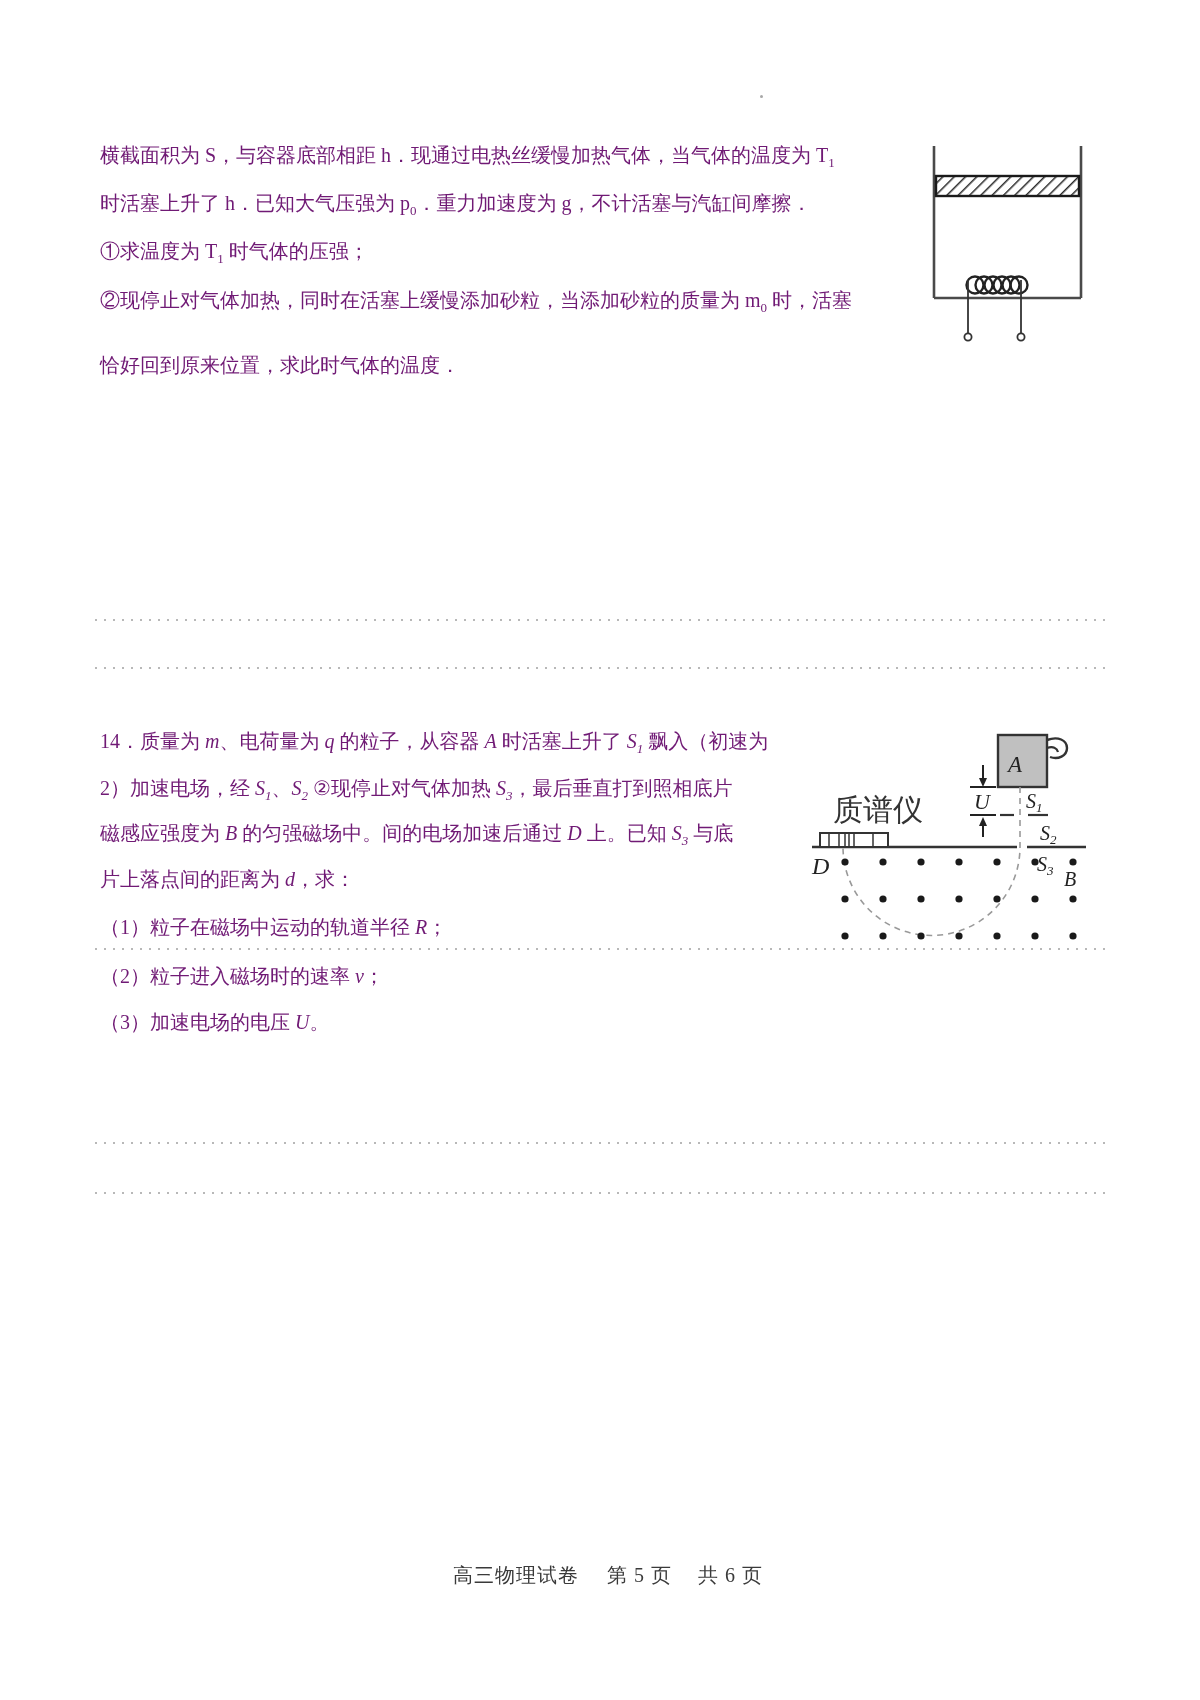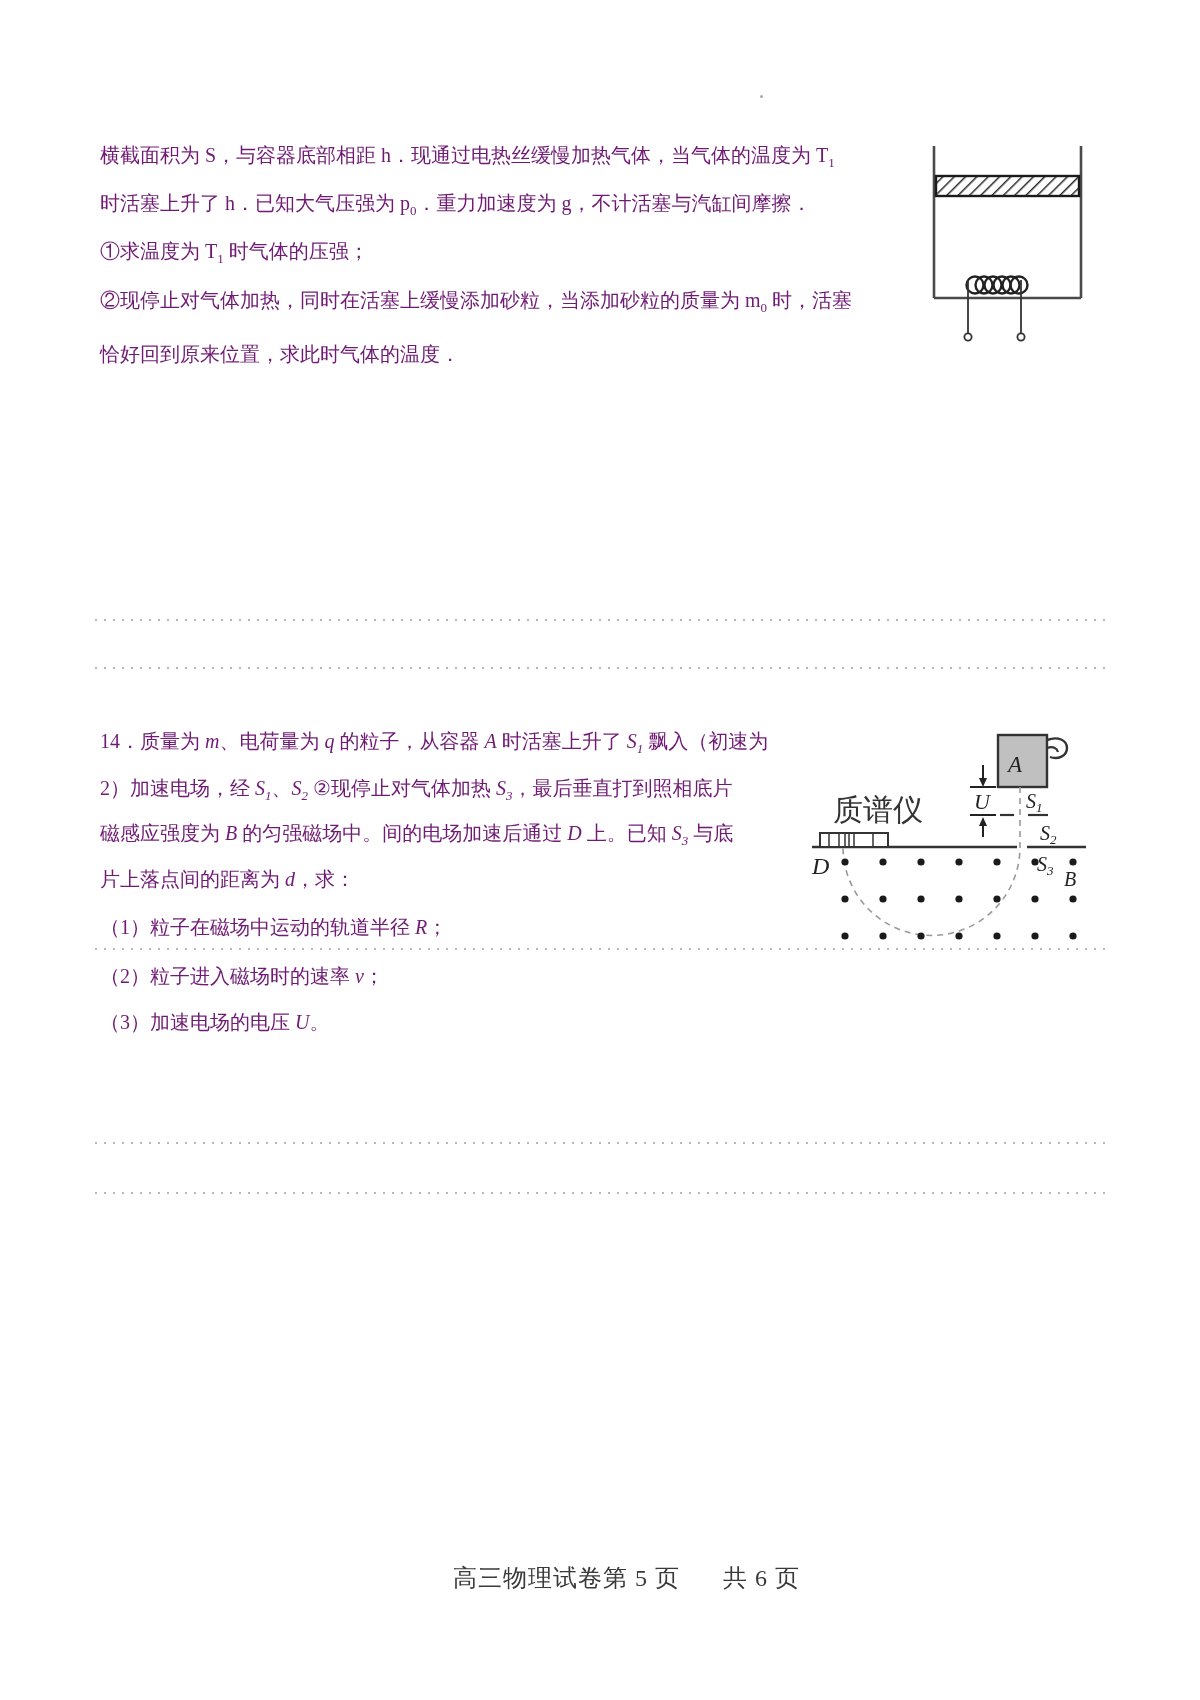--- a/index.html
+++ b/index.html
@@ -18,39 +18,39 @@
   .dotline{position:absolute;left:95px;width:1012px;height:2px;
            background-image:repeating-linear-gradient(to right,#b8b8b8 0 2px,transparent 2px 9px)}
 
   
   .fig{position:absolute}
   .flabel{font-family:"Liberation Serif","DejaVu Serif",serif;font-style:italic;fill:#222222}
   .fsub{font-size:13px}
   .ftitle{font-family:"Liberation Serif","DejaVu Serif",serif;font-style:normal;fill:#333333;font-size:30px}
 
   
-  .footer{position:absolute;top:1562px;left:453px;display:flex;font-size:24px;color:#3a3a3a;letter-spacing:1px}
-  .footer .gap1{}
-  .footer .gap2{margin-left:43px}
+  .footer{position:absolute;top:1562px;left:453px;display:flex;font-size:20px;color:#3a3a3a;letter-spacing:1px}
+  .footer .gap1{margin-left:28px}
+  .footer .gap2{margin-left:26px}
 
   .speck{position:absolute;width:3px;height:3px;border-radius:50%;background:#8a8a8a;opacity:.75}
 </style>
 </head>
 <body>
 
 <div class="page">
 
   <div class="speck" style="left:760px;top:95px"></div>
 
   <section>
     <div class="tline" style="top:142px"><span>横截面积为 S，与容器底部相距 h．现通过电热丝缓慢加热气体，当气体的温度为 T</span><sub>1</sub></div>
     <div class="tline" style="top:190px"><span>时活塞上升了 h．已知大气压强为 p</span><sub>0</sub><span>．重力加速度为 g，不计活塞与汽缸间摩擦．</span></div>
     <div class="tline" style="top:238px"><span>①求温度为 T</span><sub>1</sub><span> 时气体的压强；</span></div>
     <div class="tline" style="top:287px"><span>②现停止对气体加热，同时在活塞上缓慢添加砂粒，当添加砂粒的质量为 m</span><sub>0</sub><span> 时，活塞</span></div>
-    <div class="tline" style="top:341px"><span>恰好回到原来位置，求此时气体的温度．</span></div>
+    <div class="tline" style="top:352px"><span>恰好回到原来位置，求此时气体的温度．</span></div>
 
     <svg class="fig" style="left:900px;top:128px" width="200" height="222" viewBox="0 0 200 222">
       <defs>
         <pattern id="hatch" width="8" height="8" patternUnits="userSpaceOnUse" patternTransform="rotate(45)">
           <rect width="8" height="8" fill="#ffffff"></rect>
           <line x1="0" y1="0" x2="0" y2="8" stroke="#2a2a2a" stroke-width="3"></line>
         </pattern>
       </defs>
 
       <g stroke="#4a4a4a" stroke-width="2.6" fill="none">

